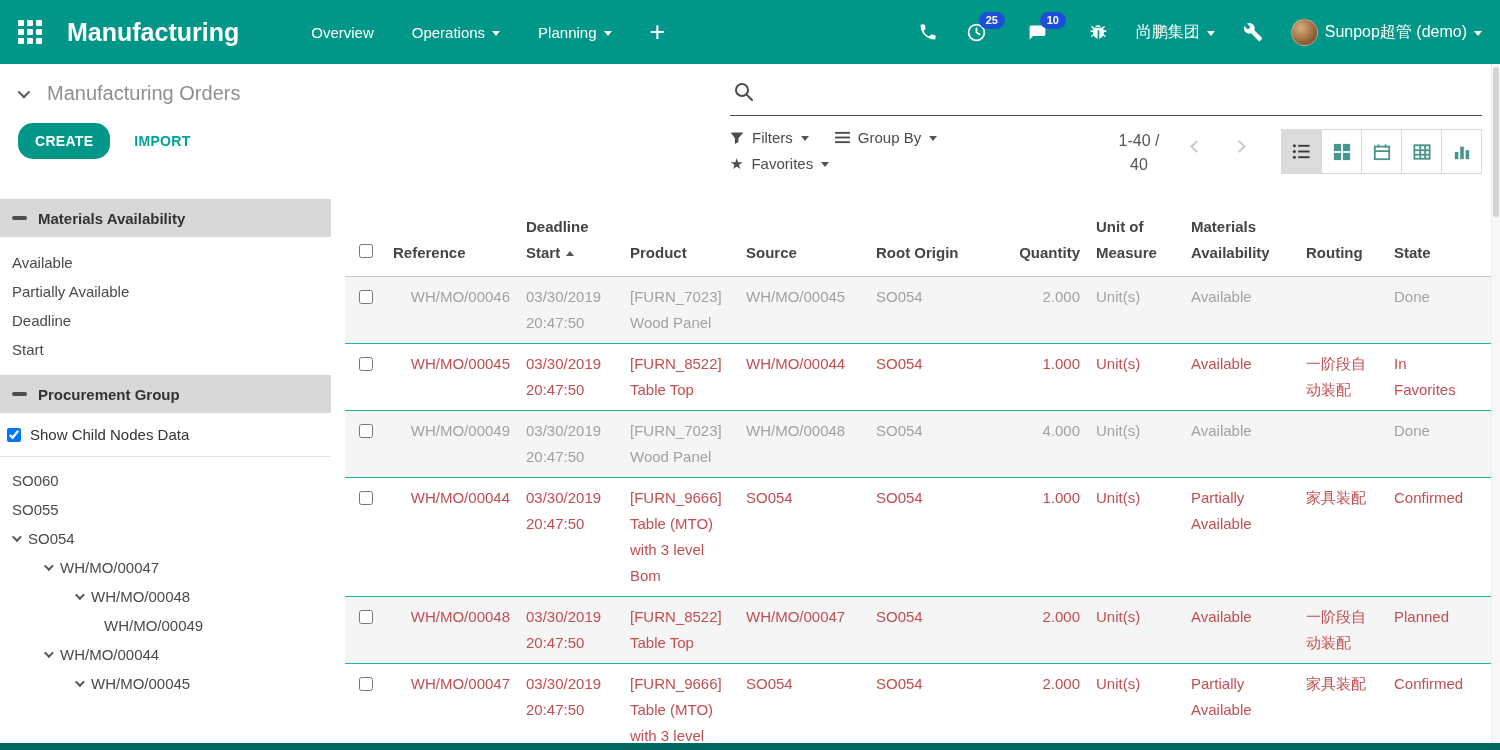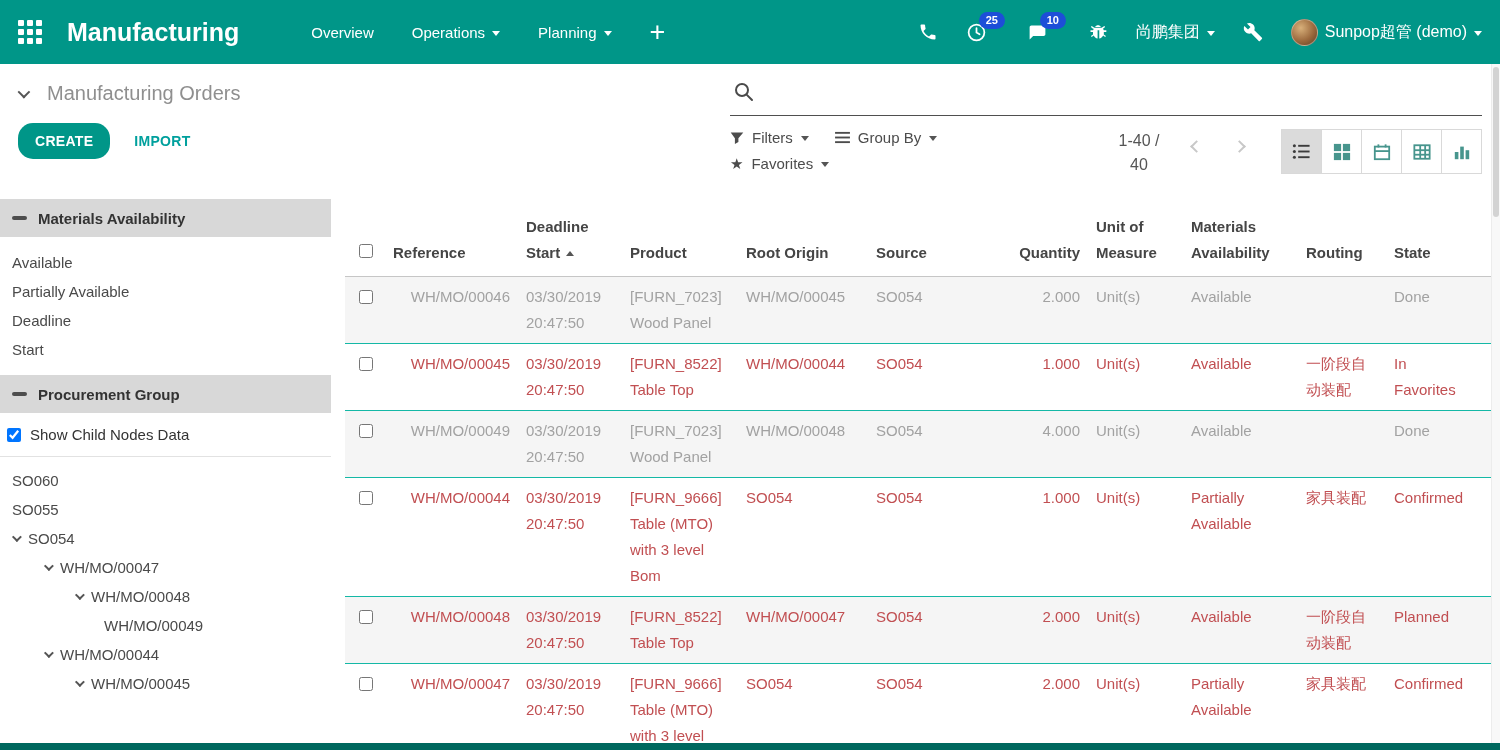--- a/index.html
+++ b/index.html
@@ -372,22 +372,22 @@
       <div class="lv-cell c-cb"><input type="checkbox" style=""></div>
       <div class="lv-cell c-ref">Reference</div>
       <div class="lv-cell c-dead">
         <span class="hdr-line">Deadline</span>
         <span class="hdr-line2">
             <span>Start</span>
             <span class="sort-asc"></span>
           </span>
       </div>
       <div class="lv-cell c-prod">Product</div>
+      <div class="lv-cell c-src">Source</div>
       <div class="lv-cell c-root">Root Origin</div>
-      <div class="lv-cell c-src">Source</div>
       <div class="lv-cell c-qty">Quantity</div>
       <div class="lv-cell c-uom">Unit of Measure</div>
       <div class="lv-cell c-avail">Materials Availability</div>
       <div class="lv-cell c-rout">Routing</div>
       <div class="lv-cell c-state">State</div>
     </div>
 
     <div class="lv-body">
       <div class="lv-row r-muted">
         <div class="lv-cell c-cb"><input type="checkbox" style=""></div>

